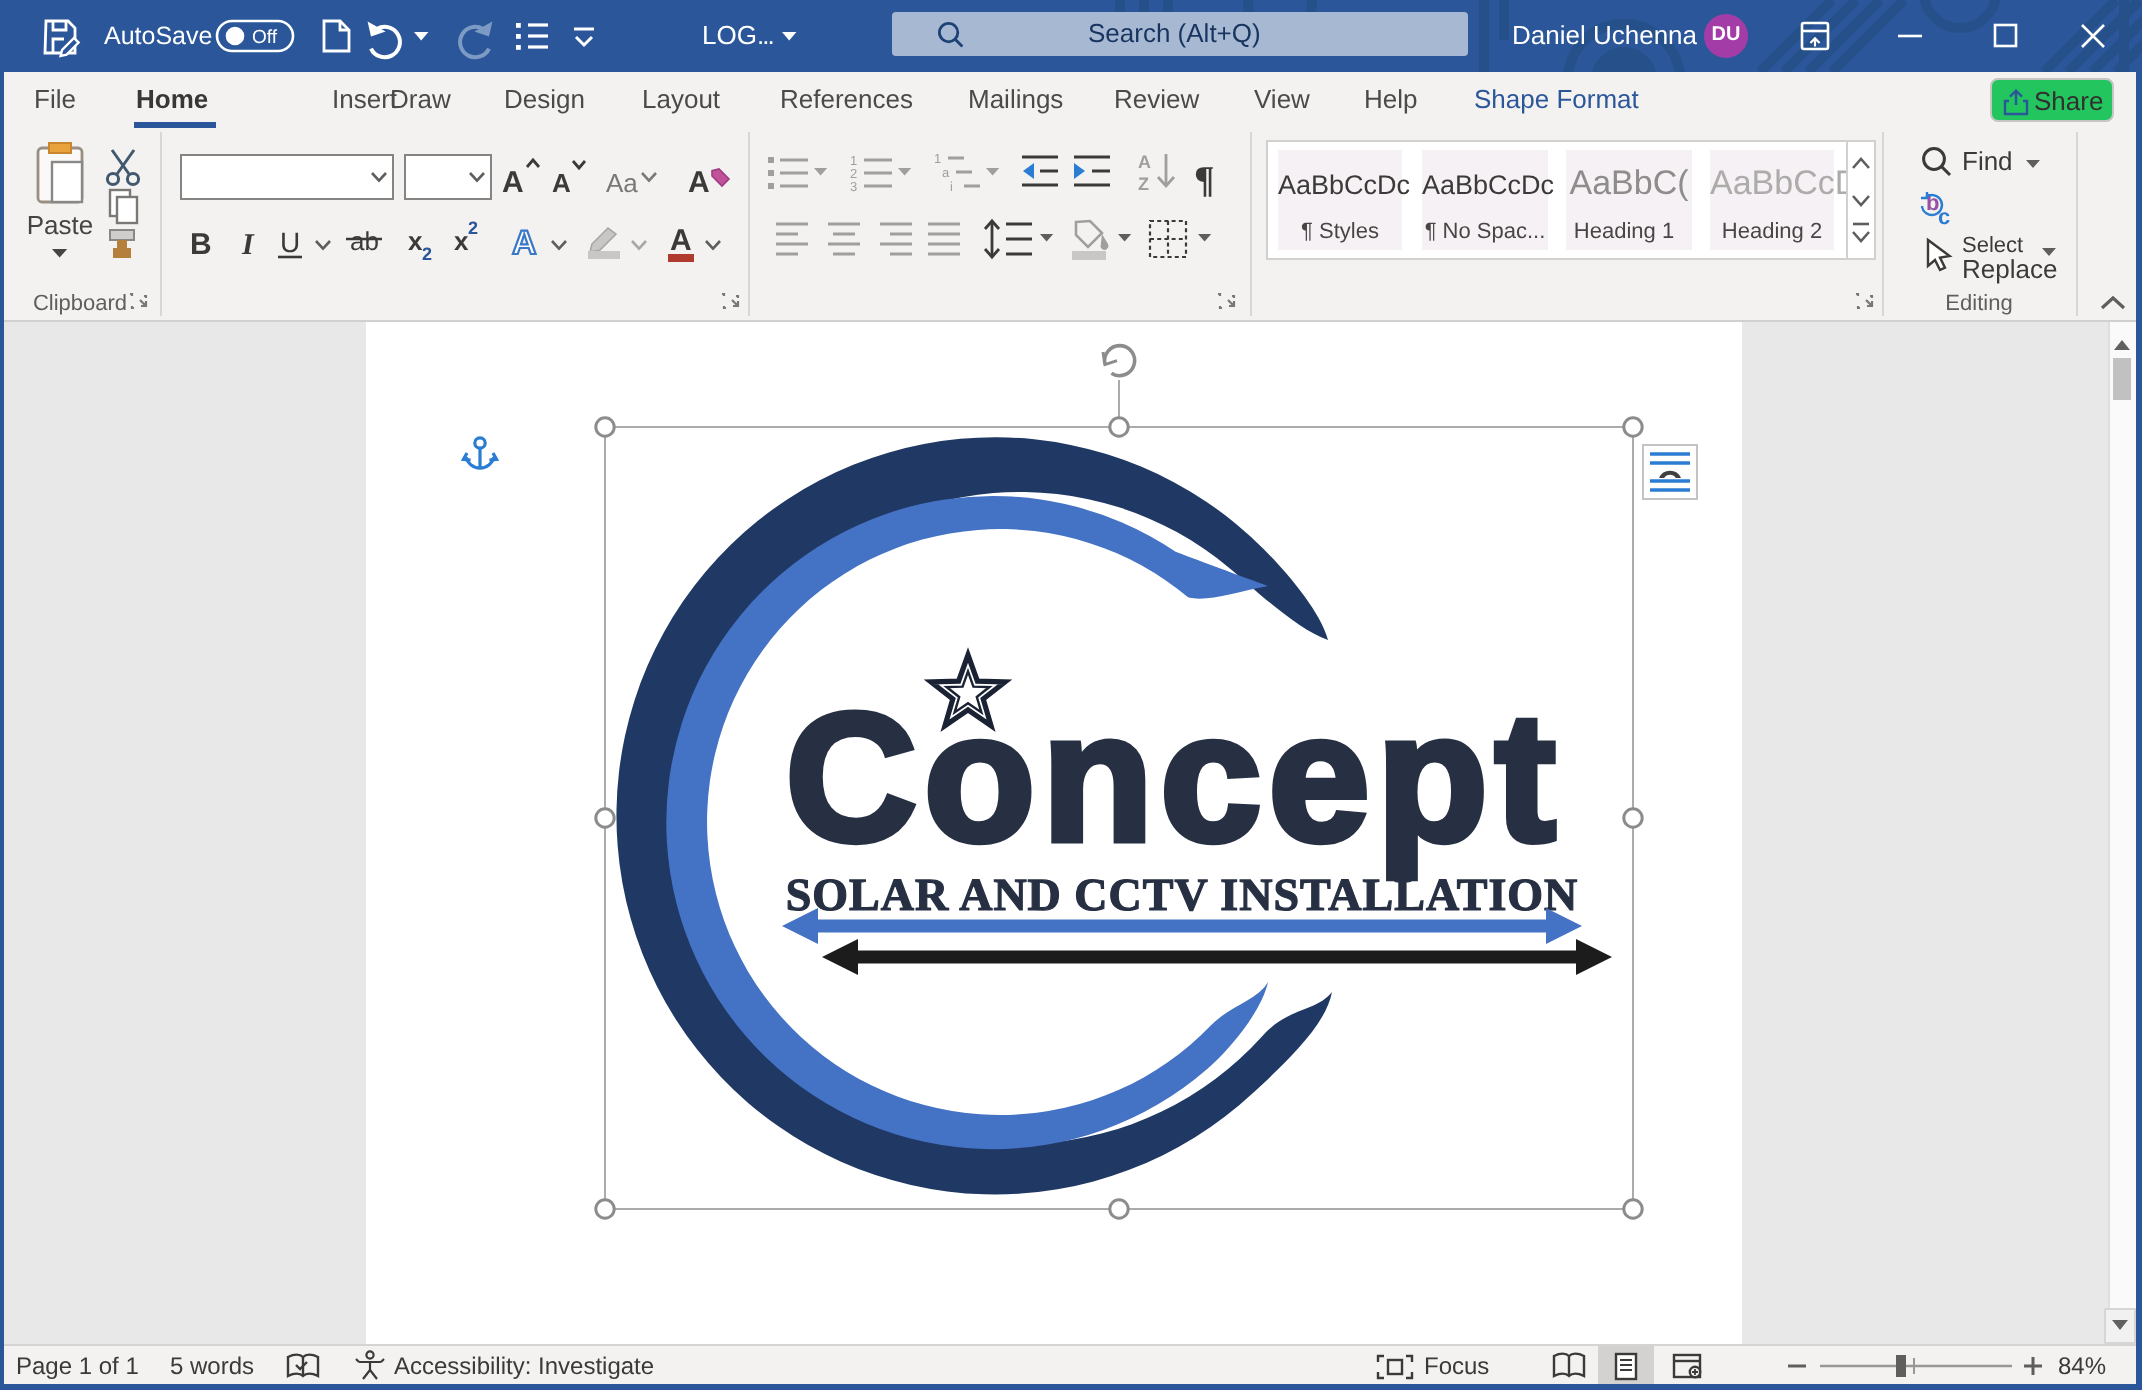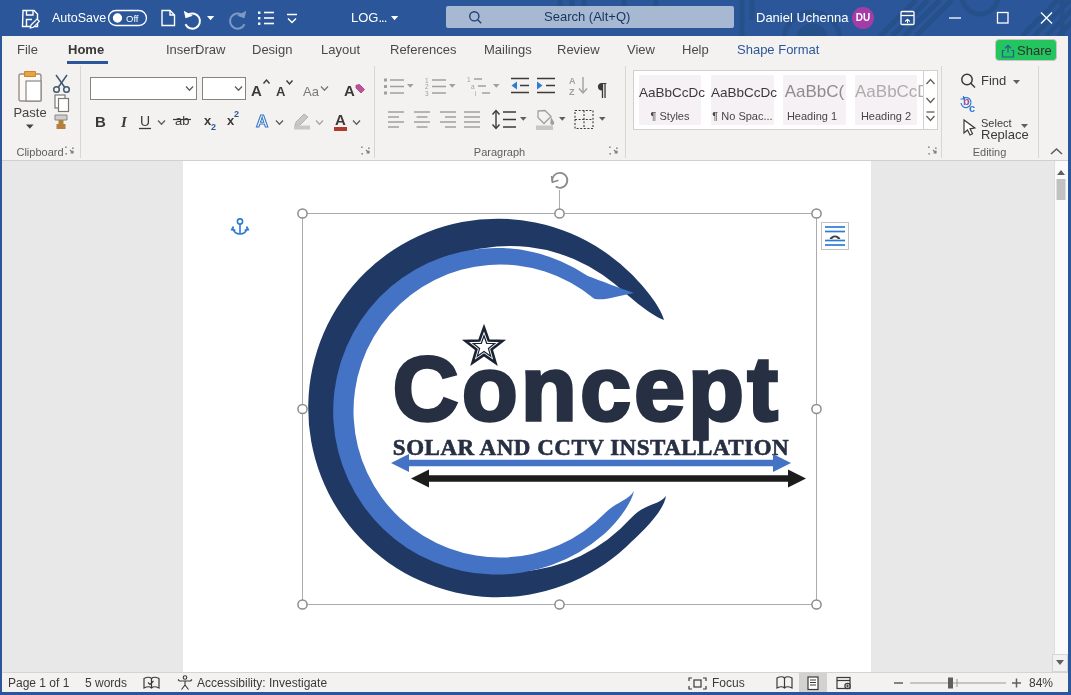--- a/index.html
+++ b/index.html
@@ -155,21 +155,20 @@
     </div>
   </div>
 
   <div id="ribbon" class="abs">
     <div class="gsep" style="left:80px;"></div>
     <div class="gsep" style="left:374px;"></div>
     <div class="gsep" style="left:625px;"></div>
     <div class="gsep" style="left:941px;"></div>
     <div class="gsep" style="left:1038px;"></div>
     <div class="glabel" style="left:0px; width:80px;">Clipboard</div>
-    <div class="glabel" style="left:374px; width:251px;">Paragraph</div>
     <div class="glabel" style="left:941px; width:97px;">Editing</div>
 
     <div class="combo" style="left:90px; top:13px; width:107px;"></div>
     <div class="combo" style="left:202px; top:13px; width:44px;"></div>
 
     <div class="rtx" style="left:9px; top:41px; width:42px; text-align:center; font-size:13px;">Paste</div>
 
     <div style="position:absolute; left:633px; top:6px; width:305px; height:60px; background:#fff; border:1px solid #d2d0ce;"></div>
     <div style="position:absolute; left:639px; top:11px; width:62px; height:50px; background:#f5f1f5;"></div>
     <div style="position:absolute; left:711px; top:11px; width:63px; height:50px; background:#f5f1f5;"></div>

